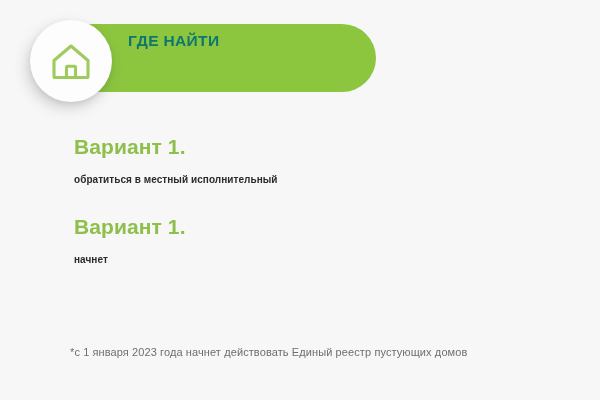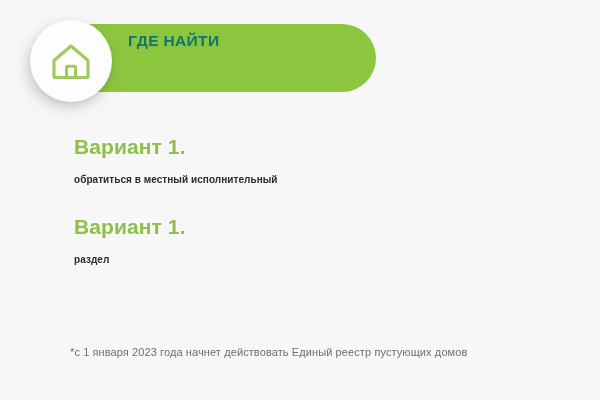--- a/index.html
+++ b/index.html
@@ -146,19 +146,19 @@
   <div class="option-block">
     <div class="option-heading">Вариант 1.</div>
     <div class="option-body">
       <span class="line">обратиться в местный исполнительный</span>
     </div>
   </div>
 
   <div class="option-block" style="margin-top:24px;">
     <div class="option-heading">Вариант 1.</div>
     <div class="option-body">
-      <span class="line">раздел</span>
+      <span class="line">начнет</span>
     </div>
   </div>
 
 </div>
 
 <div class="footnote">*с 1 января 2023 года начнет действовать Единый реестр пустующих домов</div>
 
 </body></html>

